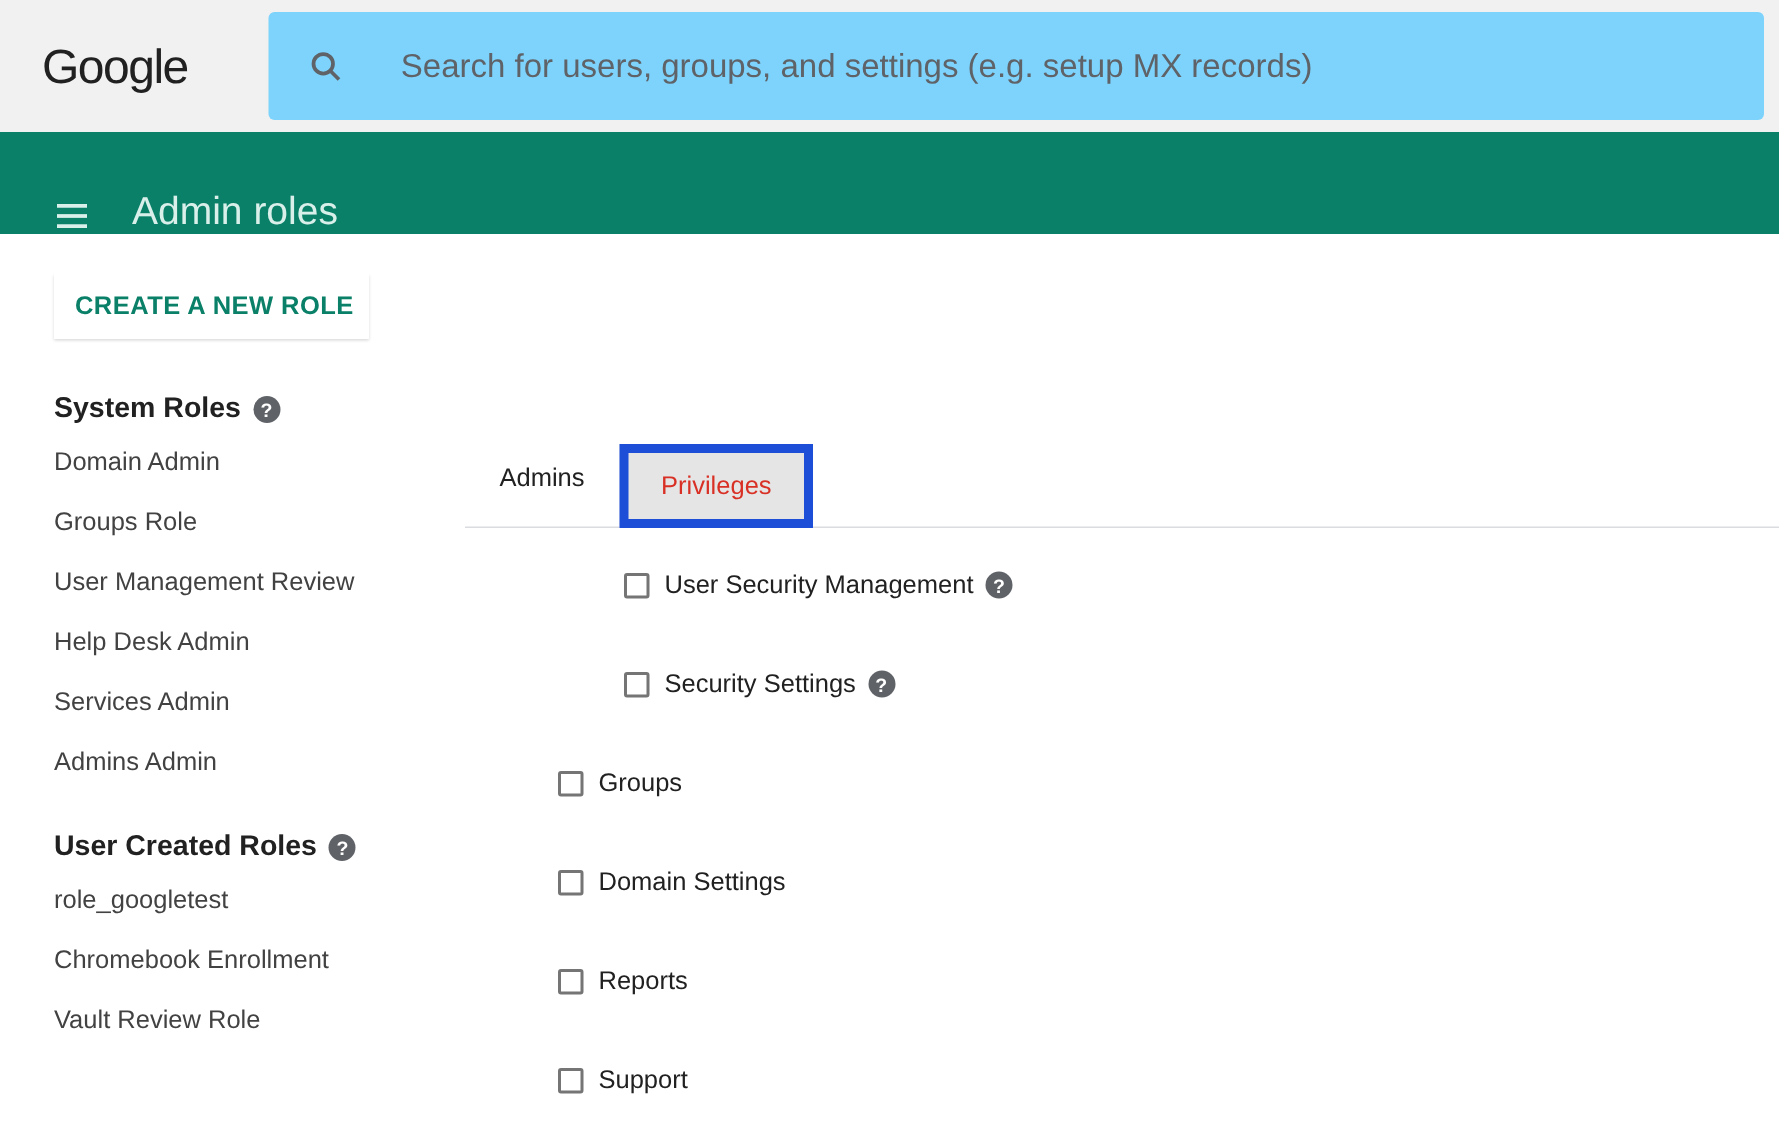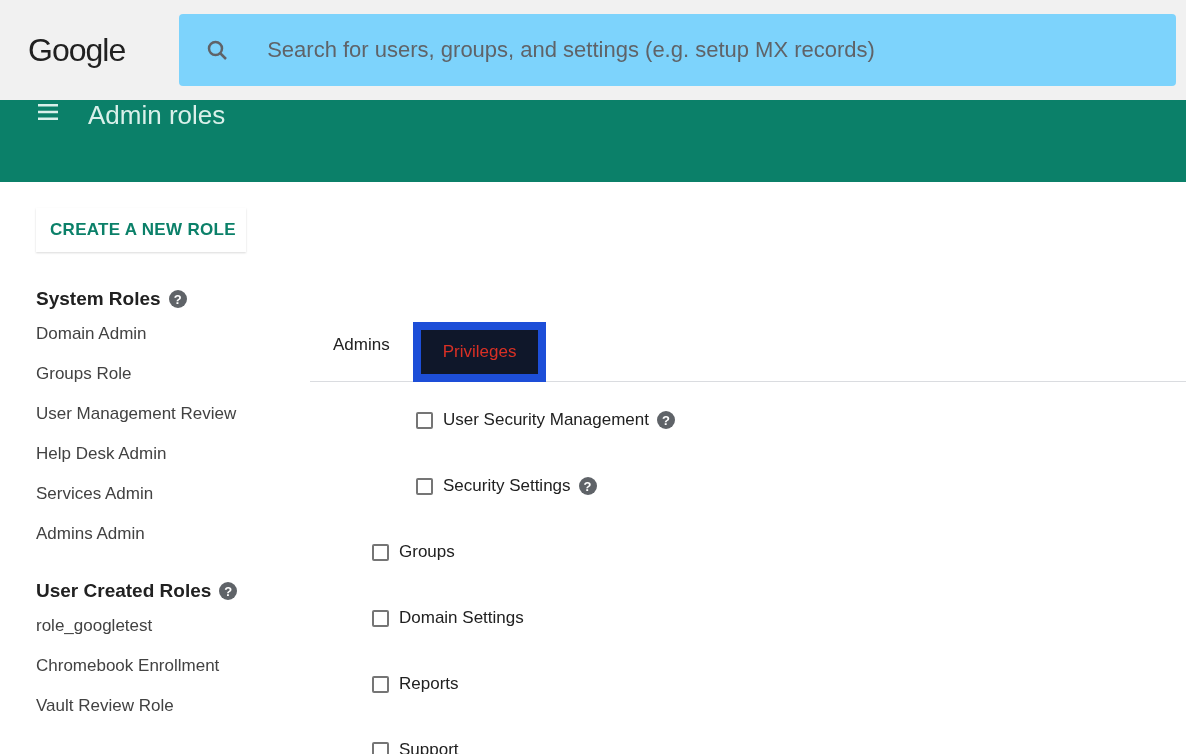--- a/index.html
+++ b/index.html
@@ -1,43 +1,43 @@
 <!DOCTYPE html>
 <html><head>
 <meta charset="utf-8">
 <style>
 * { margin: 0; padding: 0; box-sizing: border-box; }
 body { font-family: Arial, Helvetica, sans-serif; width: 1186px; height: 754px; background: #fff; overflow: hidden; }
 
-.top-bar { height: 100px; background: #f1f1f1; display: flex; align-items: center; padding: 0 10px; }
+.top-bar { height: 88px; background: #f1f1f1; display: flex; align-items: center; padding: 0 10px; }
 .logo { font-family: "Product Sans", Arial, sans-serif; font-size: 32px; font-weight: 500; margin-left: 18px; margin-right: 54px; letter-spacing: -1px; color: #212121; }
 .search-box { flex: 1; height: 72px; background: #7dd3fc; border-radius: 4px; display: flex; align-items: center; padding: 0 26px; margin: 8px 0; }
 .search-icon { color: #5f6368; margin-right: 38px; display: flex; }
 .search-input { border: none; background: transparent; font-size: 22px; color: #5f6368; width: 100%; outline: none; }
 .search-input::placeholder { color: #5f6368; }
 
-.green-bar { height: 82px; background: #0b8069; display: flex; align-items: flex-start; padding: 0 36px; color: #d9f0ea; }
+.green-bar { height: 68px; background: #0b8069; display: flex; align-items: flex-end; padding: 0 36px; color: #d9f0ea; }
 .menu-icon { color: #d9f0ea; margin-right: 28px; display: flex; cursor: pointer; }
 .page-title { font-size: 26px; font-weight: 400; }
 
 .content { display: flex; padding-top: 26px; }
 .sidebar { width: 310px; padding-left: 36px; padding-right: 20px; }
 .create-btn { color: #0b8069; font-weight: 700; font-size: 17px; letter-spacing: 0.3px; background: #fff; border: none; padding: 12px 10px 12px 14px; box-shadow: 0 1px 2px rgba(0,0,0,0.15); margin-bottom: 36px; cursor: pointer; text-transform: uppercase; }
 
 .section-header { display: flex; align-items: center; margin-bottom: 14px; }
 .section-title { font-size: 19px; font-weight: 700; color: #212121; margin-right: 8px; }
 .help-icon { width: 18px; height: 18px; background: #5f6368; color: #fff; border-radius: 50%; display: inline-flex; align-items: center; justify-content: center; font-size: 13px; font-weight: 700; cursor: pointer; }
 .sidebar-item { font-size: 17px; color: #424242; margin-bottom: 20px; cursor: pointer; }
 .section2 { margin-top: 36px; }
 
 .main { flex: 1; padding-top: 114px; }
 .tabs { display: flex; border-bottom: 1px solid #dadce0; }
 .tab { font-size: 17px; font-weight: 400; padding: 12px 22px; cursor: pointer; border: 1px solid transparent; margin-bottom: -1px; }
 .tab.inactive { color: #212121; }
-.tab.active { color: #d93025; border: 8px solid #1d4ed8; background: #0f172a; }
+.tab.active { color: #d93025; border: 6px solid #1d4ed8; background: #e5e5e5; }
 
 .priv-list { padding-top: 28px; }
 .priv-item { display: flex; align-items: center; margin-bottom: 22px; }
 .priv-item.indent1 { padding-left: 106px; }
 .priv-item.indent0 { padding-left: 62px; }
 .cb { width: 17px; height: 17px; border: 2px solid #757575; border-radius: 2px; margin-right: 10px; cursor: pointer; flex-shrink: 0; }
 .priv-label { font-size: 17px; color: #212121; margin-right: 8px; }
 .priv-group { margin-bottom: 46px; }
 </style>
 </head>

